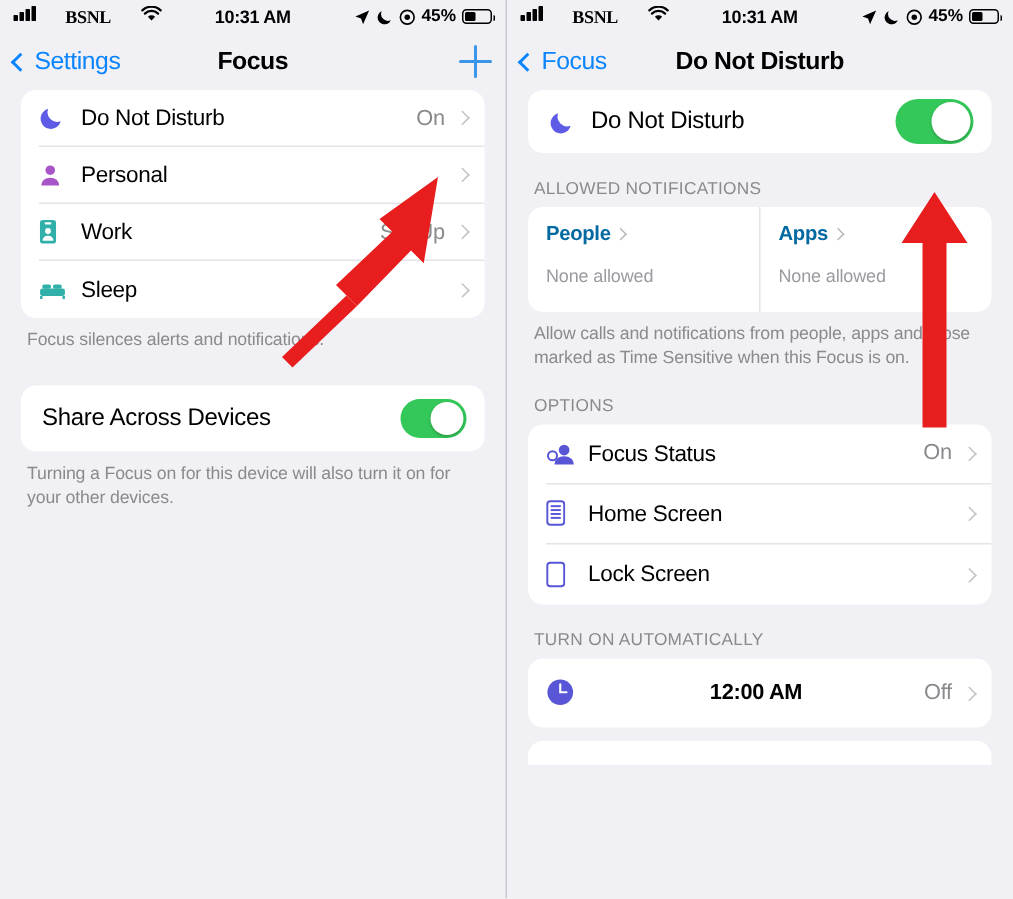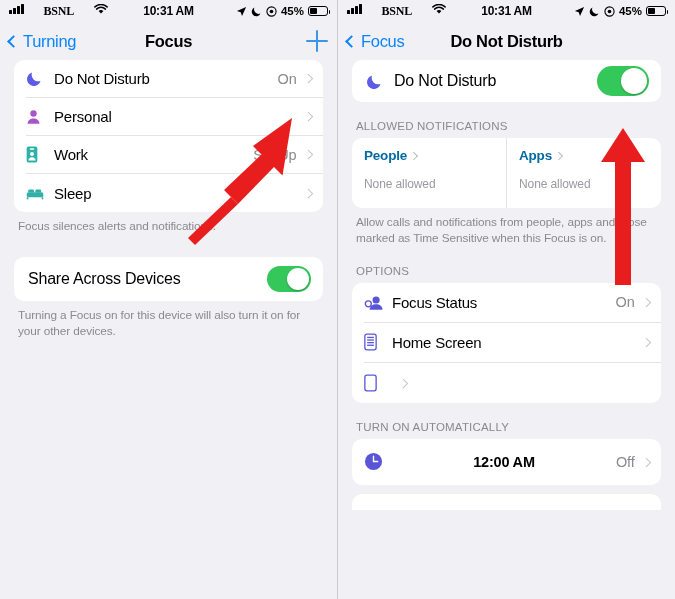--- a/index.html
+++ b/index.html
@@ -186,21 +186,21 @@
         <span class="pct">45%</span>
         <span class="batt">
             <i></i>
           </span>
       </div>
     </div>
 
     <div class="navbar">
       <div class="navback">
         <span class="chev-back"></span>
-        <span>Turning</span>
+        <span>Settings</span>
       </div>
       <div class="navtitle">Focus</div>
       <div class="plus"></div>
     </div>
 
     <div class="content">
 
       <div class="card">
 
         <div class="row">
@@ -393,20 +393,21 @@
           <span class="value"></span>
           <span class="chev"></span>
         </div>
 
         <div class="row" style="min-height:40px;">
           <span class="ico">
             <svg width="13" height="18" viewBox="0 0 15 20">
               <rect x="1" y="0.9" width="13" height="18.2" rx="2.4" fill="none" stroke="#5856d6" stroke-width="1.5"></rect>
             </svg>
           </span>
+          <span class="label">Lock Screen</span>
           <span class="value"></span>
           <span class="chev"></span>
         </div>
 
       </div>
 
       <div class="grouphdr">TURN ON AUTOMATICALLY</div>
 
       <div class="card">
         <div class="row two-line">

